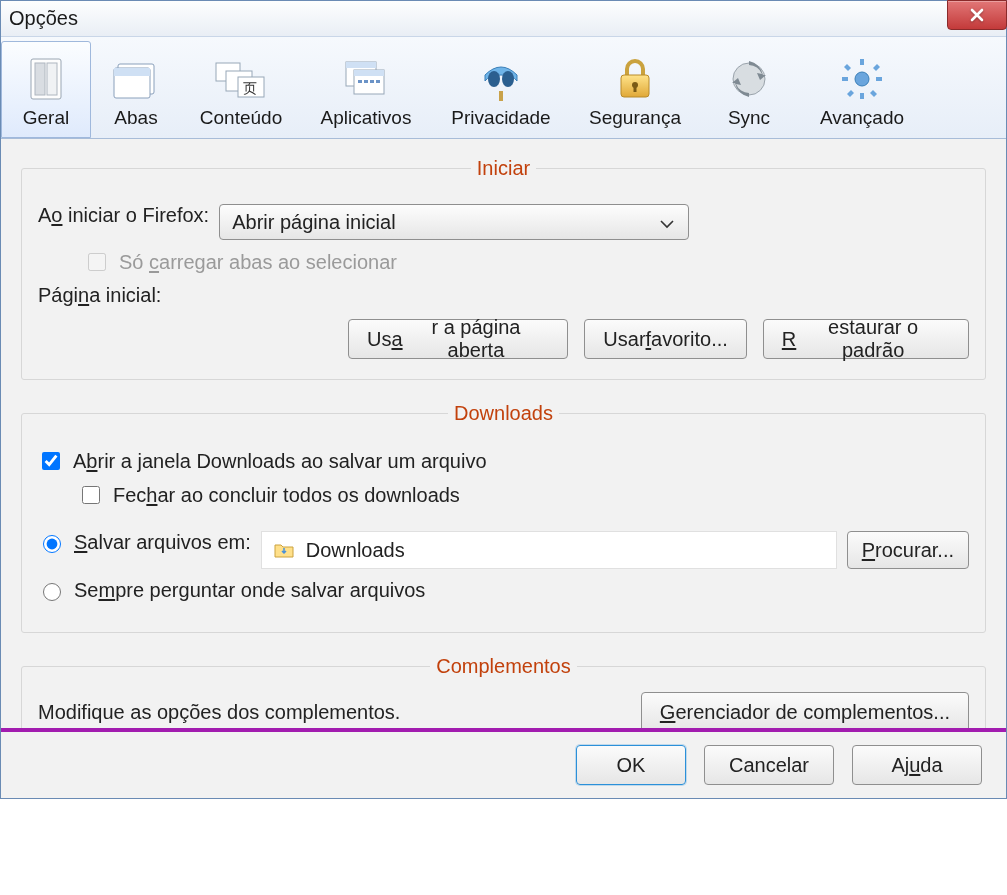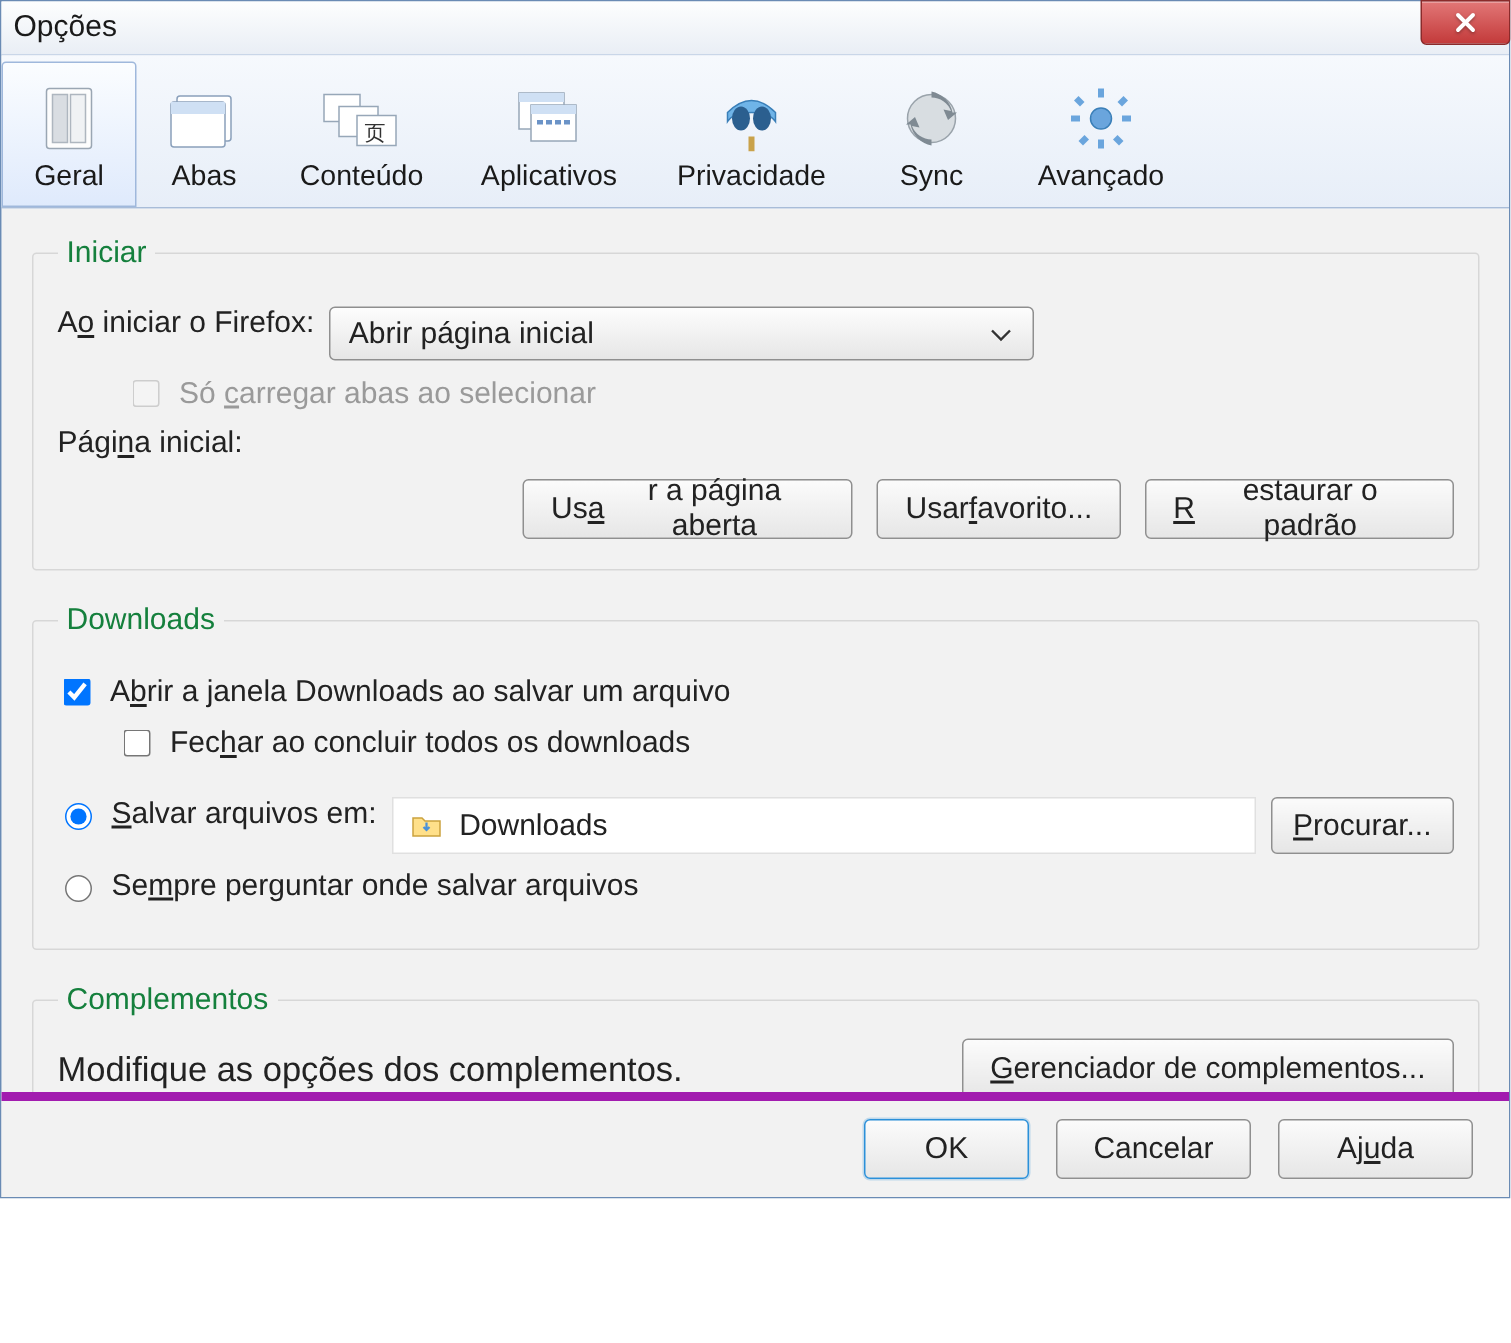--- a/index.html
+++ b/index.html
@@ -12,21 +12,21 @@
 
 .toolbar { height: 102px; background: linear-gradient(#f6f9fd, #e7eef8); border-bottom: 1px solid #a8bcd8; display: flex; padding-top: 4px; }
 .tool { flex: 0 0 auto; width: 116px; display: flex; flex-direction: column; align-items: center; justify-content: flex-end; padding: 6px 2px 8px; font-size: 19px; color: #1a1a1a; border: 1px solid transparent; border-radius: 3px 3px 0 0; cursor: default; }
 .tool.wide { width: 140px; }
 .tool.active { background: linear-gradient(#fbfdff, #dfeafc); border-color: #9fb8dc; }
 .tool .icon-slot { height: 52px; display: flex; align-items: center; justify-content: center; }
 .tool-label { margin-top: 2px; }
 
 .content { padding: 18px 20px 14px; background: #f2f2f2; height: calc(100% - 36px - 102px - 70px); overflow: auto; }
 fieldset { border: 1px solid #d7d7d7; border-radius: 3px; margin: 0 0 22px 0; padding: 14px 16px 20px; background: #f2f2f2; }
-legend { font-size: 20px; color: #15803d; padding: 0 6px; }
+legend { font-size: 20px; color: #c2410c; padding: 0 6px; text-align: center; }
 
 .row { display: flex; align-items: flex-start; gap: 10px; margin: 10px 0; font-size: 20px; color: #222; }
 .row.indent { padding-left: 46px; }
 .row.indent2 { padding-left: 40px; }
 .disabled { color: #9a9a9a; }
 label.chk { display: flex; align-items: center; gap: 10px; }
 label.rad { display: flex; align-items: center; gap: 10px; }
 
 .select { flex: 0 0 470px; height: 36px; border: 1px solid #8f8f8f; border-radius: 4px; background: linear-gradient(#fdfdfd,#e6e6e6); display: flex; align-items: center; padding: 0 12px; position: relative; font-size: 20px; }
 .select .caret { position: absolute; right: 14px; }
@@ -34,23 +34,23 @@
 .text-input { flex: 1; height: 36px; border: 1px solid #dadada; background: #fff; padding: 0 10px; font-size: 20px; color: #222; }
 
 .btn { height: 40px; border: 1px solid #8f8f8f; border-radius: 4px; background: linear-gradient(#fbfbfb,#e6e6e6); padding: 0 18px; font-size: 20px; color: #222; display: inline-flex; align-items: center; justify-content: center; }
 .btn-row { display: flex; gap: 16px; justify-content: flex-start; margin-top: 12px; }
 .btn.slim { height: 38px; padding: 0 14px; }
 
 .filebox { flex: 1; height: 38px; border: 1px solid #e0e0e0; background: #fff; display: flex; align-items: center; gap: 12px; padding: 0 12px; font-size: 20px; }
 .folder-ico { width: 20px; height: 16px; }
 
 .comp-row { display: flex; align-items: center; justify-content: space-between; }
-.comp-left { font-size: 23px; color: #222; }
-
-.footer { position: absolute; left: 0; right: 0; bottom: 0; height: 70px; background: #f2f2f2; border-top: 6px solid #a21caf; display: flex; align-items: center; justify-content: flex-end; gap: 18px; padding: 0 24px; }
+.comp-left { font-size: 20px; color: #222; }
+
+.footer { position: absolute; left: 0; right: 0; bottom: 0; height: 70px; background: #f2f2f2; border-top: 4px solid #a21caf; display: flex; align-items: center; justify-content: flex-end; gap: 18px; padding: 0 24px; }
 .btn.primary { border-color: #2b90d9; box-shadow: 0 0 0 1px rgba(43,144,217,.25); min-width: 110px; }
 .btn.wide { min-width: 130px; }
 
 input[type=checkbox], input[type=radio] { width: 18px; height: 18px; }
 
 .u { text-decoration: underline; text-underline-offset: 2px; }
 </style>
 </head>
 <body>
 
@@ -115,20 +115,37 @@
     <div class="tool wide">
       <div class="icon-slot">
         <svg width="44" height="44" viewBox="0 0 44 44">
             <path d="M6 18 Q22 2 38 18 L38 24 Q34 18 22 18 Q10 18 6 24 Z" fill="#6fb4e8" stroke="#3a7fb8"></path>
             <ellipse cx="15" cy="22" rx="6" ry="8" fill="#2b5f8f"></ellipse>
             <ellipse cx="29" cy="22" rx="6" ry="8" fill="#2b5f8f"></ellipse>
             <rect x="20" y="34" width="4" height="10" fill="#c9a24a"></rect>
           </svg>
       </div>
       <span class="tool-label">Privacidade</span>
+    </div>
+    <div class="tool" style="width:128px">
+      <div class="icon-slot">
+        <svg width="40" height="44" viewBox="0 0 40 44">
+            <path d="M12 18 v-6 a8 8 0 0 1 16 0 v6" fill="none" stroke="#caa23e" stroke-width="4"></path>
+            <rect x="6" y="18" width="28" height="22" rx="3" fill="url(#g1)" stroke="#b88a2a"></rect>
+            <defs>
+              <linearGradient id="g1" x1="0" y1="0" x2="0" y2="1">
+                <stop offset="0" stop-color="#ffe38a"></stop>
+                <stop offset="1" stop-color="#e0a838"></stop>
+              </linearGradient>
+            </defs>
+            <circle cx="20" cy="28" r="3" fill="#7a5a15"></circle>
+            <rect x="18.5" y="28" width="3" height="7" fill="#7a5a15"></rect>
+          </svg>
+      </div>
+      <span class="tool-label">Segurança</span>
     </div>
     <div class="tool" style="width:100px">
       <div class="icon-slot">
         <svg width="44" height="44" viewBox="0 0 44 44">
             <circle cx="22" cy="22" r="16" fill="#d8dde1" stroke="#9aa3ab"></circle>
             <path d="M22 8 a14 14 0 0 1 13 9 l-5 -1 3 7 6 -5 -3 0 A18 18 0 0 0 22 4 Z" fill="#7f8a93"></path>
             <path d="M22 36 a14 14 0 0 1 -13 -9 l5 1 -3 -7 -6 5 3 0 A18 18 0 0 0 22 40 Z" fill="#7f8a93"></path>
           </svg>
       </div>
       <span class="tool-label">Sync</span>

